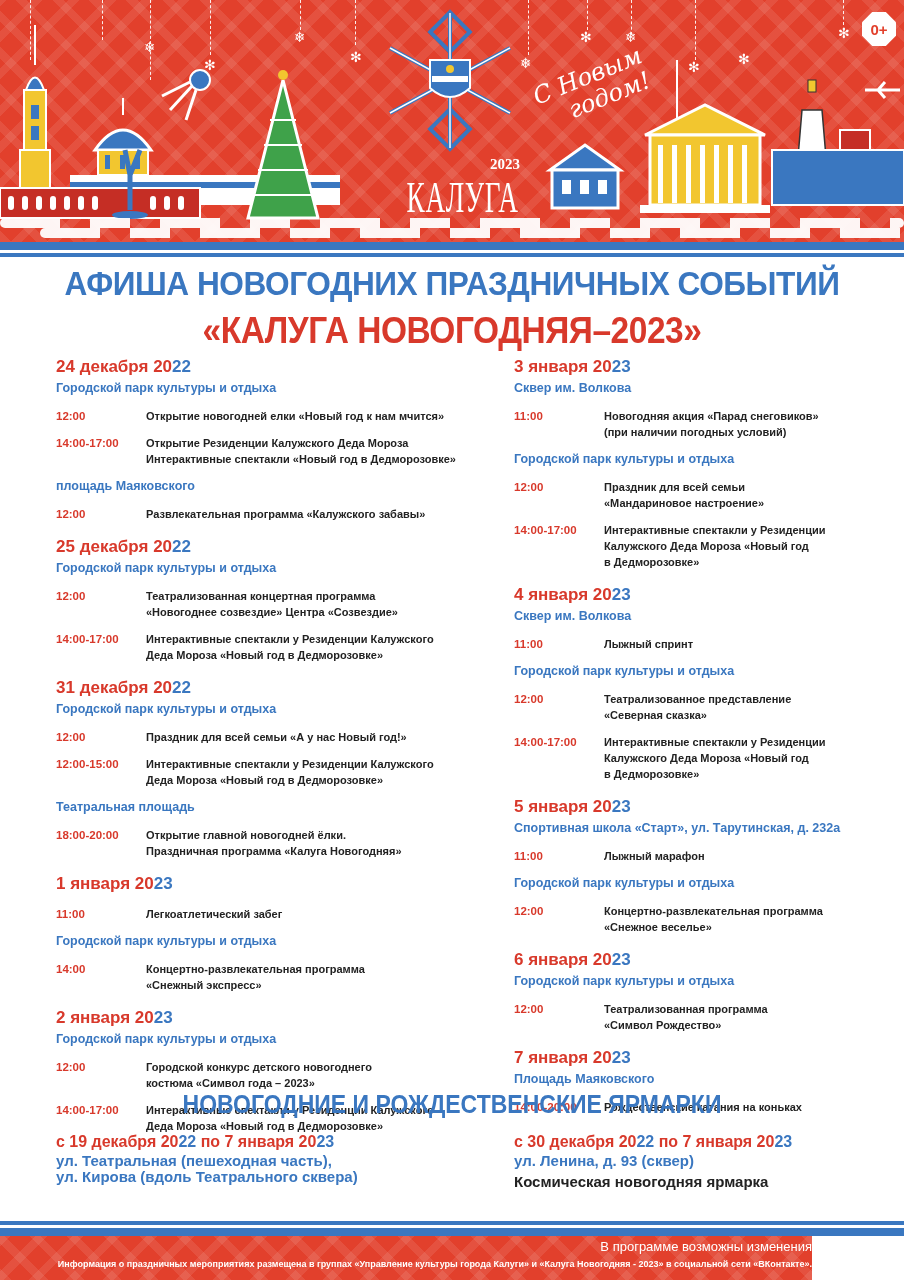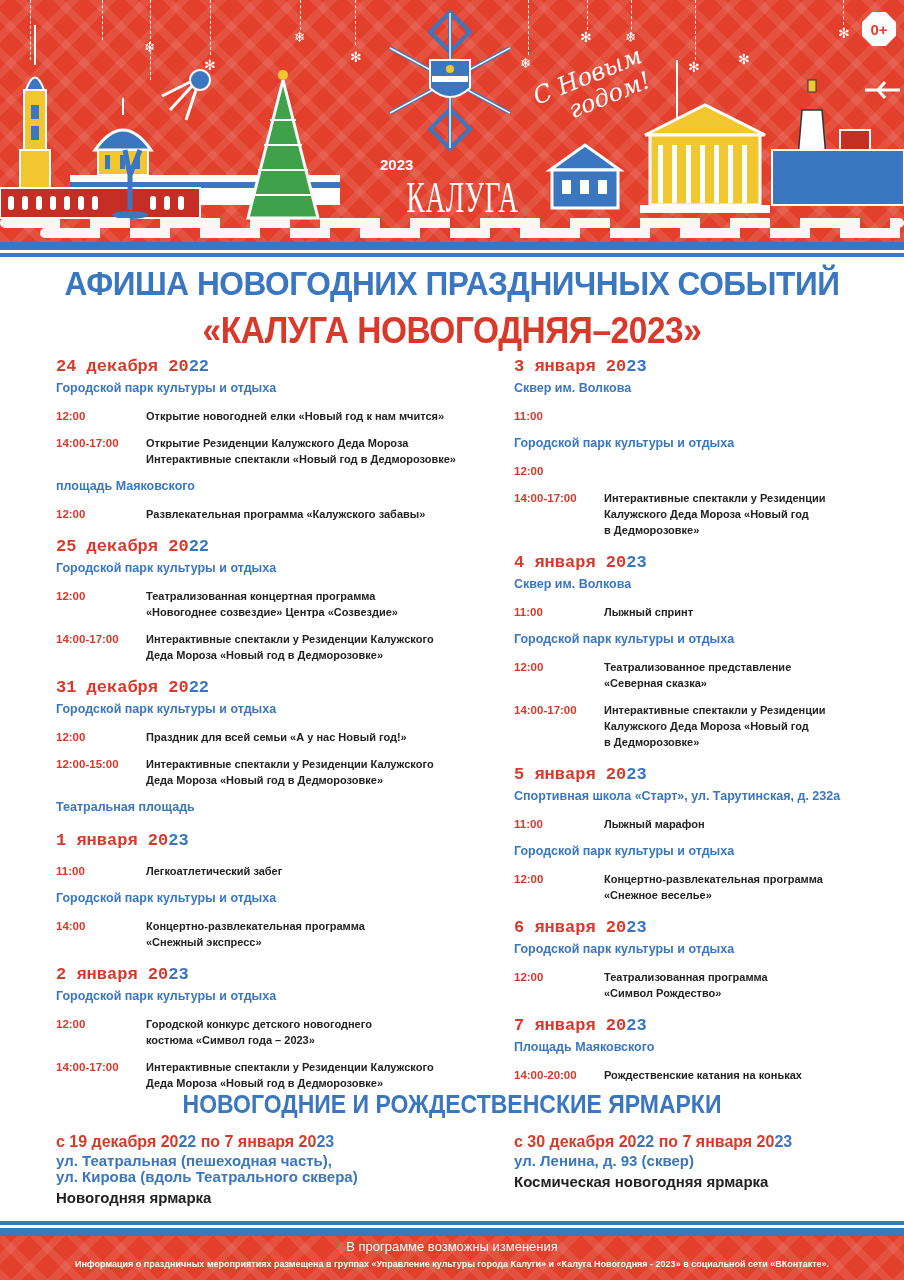--- a/index.html
+++ b/index.html
@@ -26,22 +26,22 @@
 
   .badge-age {
     position: absolute; right: 8px; top: 12px; width: 34px; height: 34px;
     background: #fff; color: #e2402c; font-weight: bold; font-size: 15px;
     display: flex; align-items: center; justify-content: center;
     clip-path: polygon(30% 0, 70% 0, 100% 30%, 100% 70%, 70% 100%, 30% 100%, 0 70%, 0 30%);
     font-family: "Liberation Sans", sans-serif;
   }
 
   .logo-wrap { position: absolute; left: 380px; top: 8px; width: 140px; height: 225px; }
-  .logo-year { position: absolute; left: 0; width: 140px; top: 148px; text-align: left;
-    color: #fff; font-family: Liberation Sans, sans-serif; font-weight: bold; font-size: 15px; }
+  .logo-year { position: absolute; left: 0; width: 140px; top: 148px; text-align: right;
+    color: #fff; font-family: Liberation Serif, serif; font-weight: bold; font-size: 15px; }
   .logo-city { position: absolute; left: 0; width: 140px; top: 168px; text-align: center;
     color: #fff; font-family: "Liberation Serif", serif; font-size: 44px; letter-spacing: 1px;
     transform: scaleX(0.62); line-height: 1; }
 
   .greeting { position: absolute; left: 535px; top: 62px; color: #fff;
     font-family: "DejaVu Serif", serif; font-style: italic; font-size: 24px; transform: rotate(-22deg);
     line-height: 1.1; }
   .greeting span { display: block; }
   .greeting span:last-child { margin-left: 28px; }
 
@@ -63,21 +63,21 @@
   .title2 { position: absolute; left: 0; top: 310px; width: 904px; text-align: center;
     color: #d8392b; font-family: "Liberation Sans", sans-serif; font-weight: bold; font-size: 36px;
     letter-spacing: -0.5px; transform: scaleX(0.93); }
 
   
   .col { position: absolute; top: 356px; }
   .col.left { left: 56px; width: 440px; }
   .col.right { left: 514px; width: 380px; }
 
   .day { margin-bottom: 14px; }
-  .date { font-family: Liberation Mono, monospace; font-weight: bold; font-size: 17px;
+  .date { font-family: Liberation Sans, sans-serif; font-weight: bold; font-size: 17px;
     color: #d8392b; line-height: 22px; }
   .date .yr-end { color: #3a77c0; }
   .venue { color: #3a77c0; font-size: 12.5px; font-weight: bold; line-height: 18px; margin-top: 1px;
     font-family: "Liberation Sans", sans-serif; }
   .venue-block + .venue-block { margin-top: 10px; }
   .event { display: flex; font-size: 11px; line-height: 16px; margin-top: 11px;
     font-family: "Liberation Sans", sans-serif; }
   .event .time { color: #d8392b; font-weight: bold; width: 90px; flex: 0 0 90px; font-size: 11.5px; }
   .event .desc { color: #222; font-weight: bold; white-space: pre-line; }
 
@@ -87,26 +87,26 @@
     transform: scaleX(0.92); }
   .fair { position: absolute; top: 1131px; font-family: "Liberation Sans", sans-serif; }
   .fair.left { left: 56px; }
   .fair.right { left: 514px; }
   .fair .period { font-weight: bold; font-size: 17px; line-height: 22px; color: #d8392b; transform: scaleX(0.94); transform-origin: left; white-space: nowrap; }
   .fair .period .b { color: #3a77c0; }
   .fair .addr { color: #3a77c0; font-size: 15px; font-weight: bold; line-height: 16px; }
   .fair .name { color: #222; font-size: 15px; font-weight: bold; line-height: 22px; margin-top: 2px; }
 
   
-  .footer { position: absolute; left: 0; top: 1236px; width: 904px; height: 44px;
+  .footer { position: absolute; left: 0; top: 1236px; width: 812px; height: 44px;
     background-color: #e2402c;
     background-image:
       repeating-linear-gradient(45deg, rgba(255,255,255,0.09) 0 8px, transparent 8px 26px),
       repeating-linear-gradient(-45deg, rgba(255,255,255,0.09) 0 8px, transparent 8px 26px);
-    color: #fff; text-align: center; font-family: "Liberation Sans", sans-serif; }
+    color: #fff; text-align: right; font-family: "Liberation Sans", sans-serif; }
   .footer .f1 { font-size: 13px; margin-top: 3px; line-height: 16px; }
   .footer .f2 { font-size: 9px; font-weight: bold; line-height: 14px; margin-top: 2px; white-space: nowrap; }
 </style>
 </head>
 <body>
 
 <div class="banner">
   <div class="hang" style="left:30px;height:60px"></div>
   <div class="hang" style="left:102px;height:40px"></div>
   <div class="hang" style="left:150px;height:80px"></div>
@@ -317,20 +317,25 @@
           <span class="desc">Праздник для всей семьи «А у нас Новый год!»</span>
         </div>
         <div class="event">
           <span class="time">12:00-15:00</span>
           <span class="desc">Интерактивные спектакли у Резиденции Калужского
 Деда Мороза «Новый год в Дедморозовке»</span>
         </div>
       </div>
       <div class="venue-block">
         <div class="venue">Театральная площадь</div>
+        <div class="event">
+          <span class="time">18:00-20:00</span>
+          <span class="desc">Открытие главной новогодней ёлки.
+Праздничная программа «Калуга Новогодняя»</span>
+        </div>
       </div>
     </div>
     <div class="day">
       <div class="date"><span>1 января 20</span><span class="yr-end">23</span></div>
       <div class="venue-block">
         <div class="event">
           <span class="time">11:00</span>
           <span class="desc">Легкоатлетический забег</span>
         </div>
       </div>
@@ -360,26 +365,30 @@
       </div>
     </div>
   </div>
 <div class="col right" id="col-right">
     <div class="day">
       <div class="date"><span>3 января 20</span><span class="yr-end">23</span></div>
       <div class="venue-block">
         <div class="venue">Сквер  им. Волкова</div>
         <div class="event">
           <span class="time">11:00</span>
-        </div>
-      </div>
-      <div class="venue-block">
-        <div class="venue">Городской парк культуры и отдыха</div>
-        <div class="event">
-          <span class="time">12:00</span>
+          <span class="desc">Новогодняя акция «Парад снеговиков»
+(при наличии погодных условий)</span>
+        </div>
+      </div>
+      <div class="venue-block">
+        <div class="venue">Городской парк культуры и отдыха</div>
+        <div class="event">
+          <span class="time">12:00</span>
+          <span class="desc">Праздник для всей семьи
+«Мандариновое настроение»</span>
         </div>
         <div class="event">
           <span class="time">14:00-17:00</span>
           <span class="desc">Интерактивные спектакли у Резиденции
 Калужского Деда Мороза «Новый год
 в Дедморозовке»</span>
         </div>
       </div>
     </div>
     <div class="day">
@@ -445,21 +454,20 @@
         </div>
       </div>
     </div>
   </div>
 
 <h3 class="fairs-title">НОВОГОДНИЕ И РОЖДЕСТВЕНСКИЕ ЯРМАРКИ</h3>
 <div class="fair left" id="fair-0">
     <div class="period"><span>с 19 декабря 20</span><span class="b">22</span><span> по 7 января 20</span><span class="b">23</span></div>
     <div class="addr" style="white-space: pre-line;">ул. Театральная (пешеходная часть),
 ул. Кирова (вдоль Театрального сквера)</div>
-    <div class="name">Новогодняя ярмарка</div>
   </div>
 <div class="fair right" id="fair-1">
     <div class="period"><span>с 30 декабря 20</span><span class="b">22</span><span> по 7 января 20</span><span class="b">23</span></div>
     <div class="addr" style="white-space: pre-line;">ул. Ленина, д. 93 (сквер)</div>
     <div class="name">Космическая новогодняя ярмарка</div>
   </div>
 
 <div class="stripes bottom" style="top:1218px">
   <div class="s1"></div>
     <div class="s2"></div>

